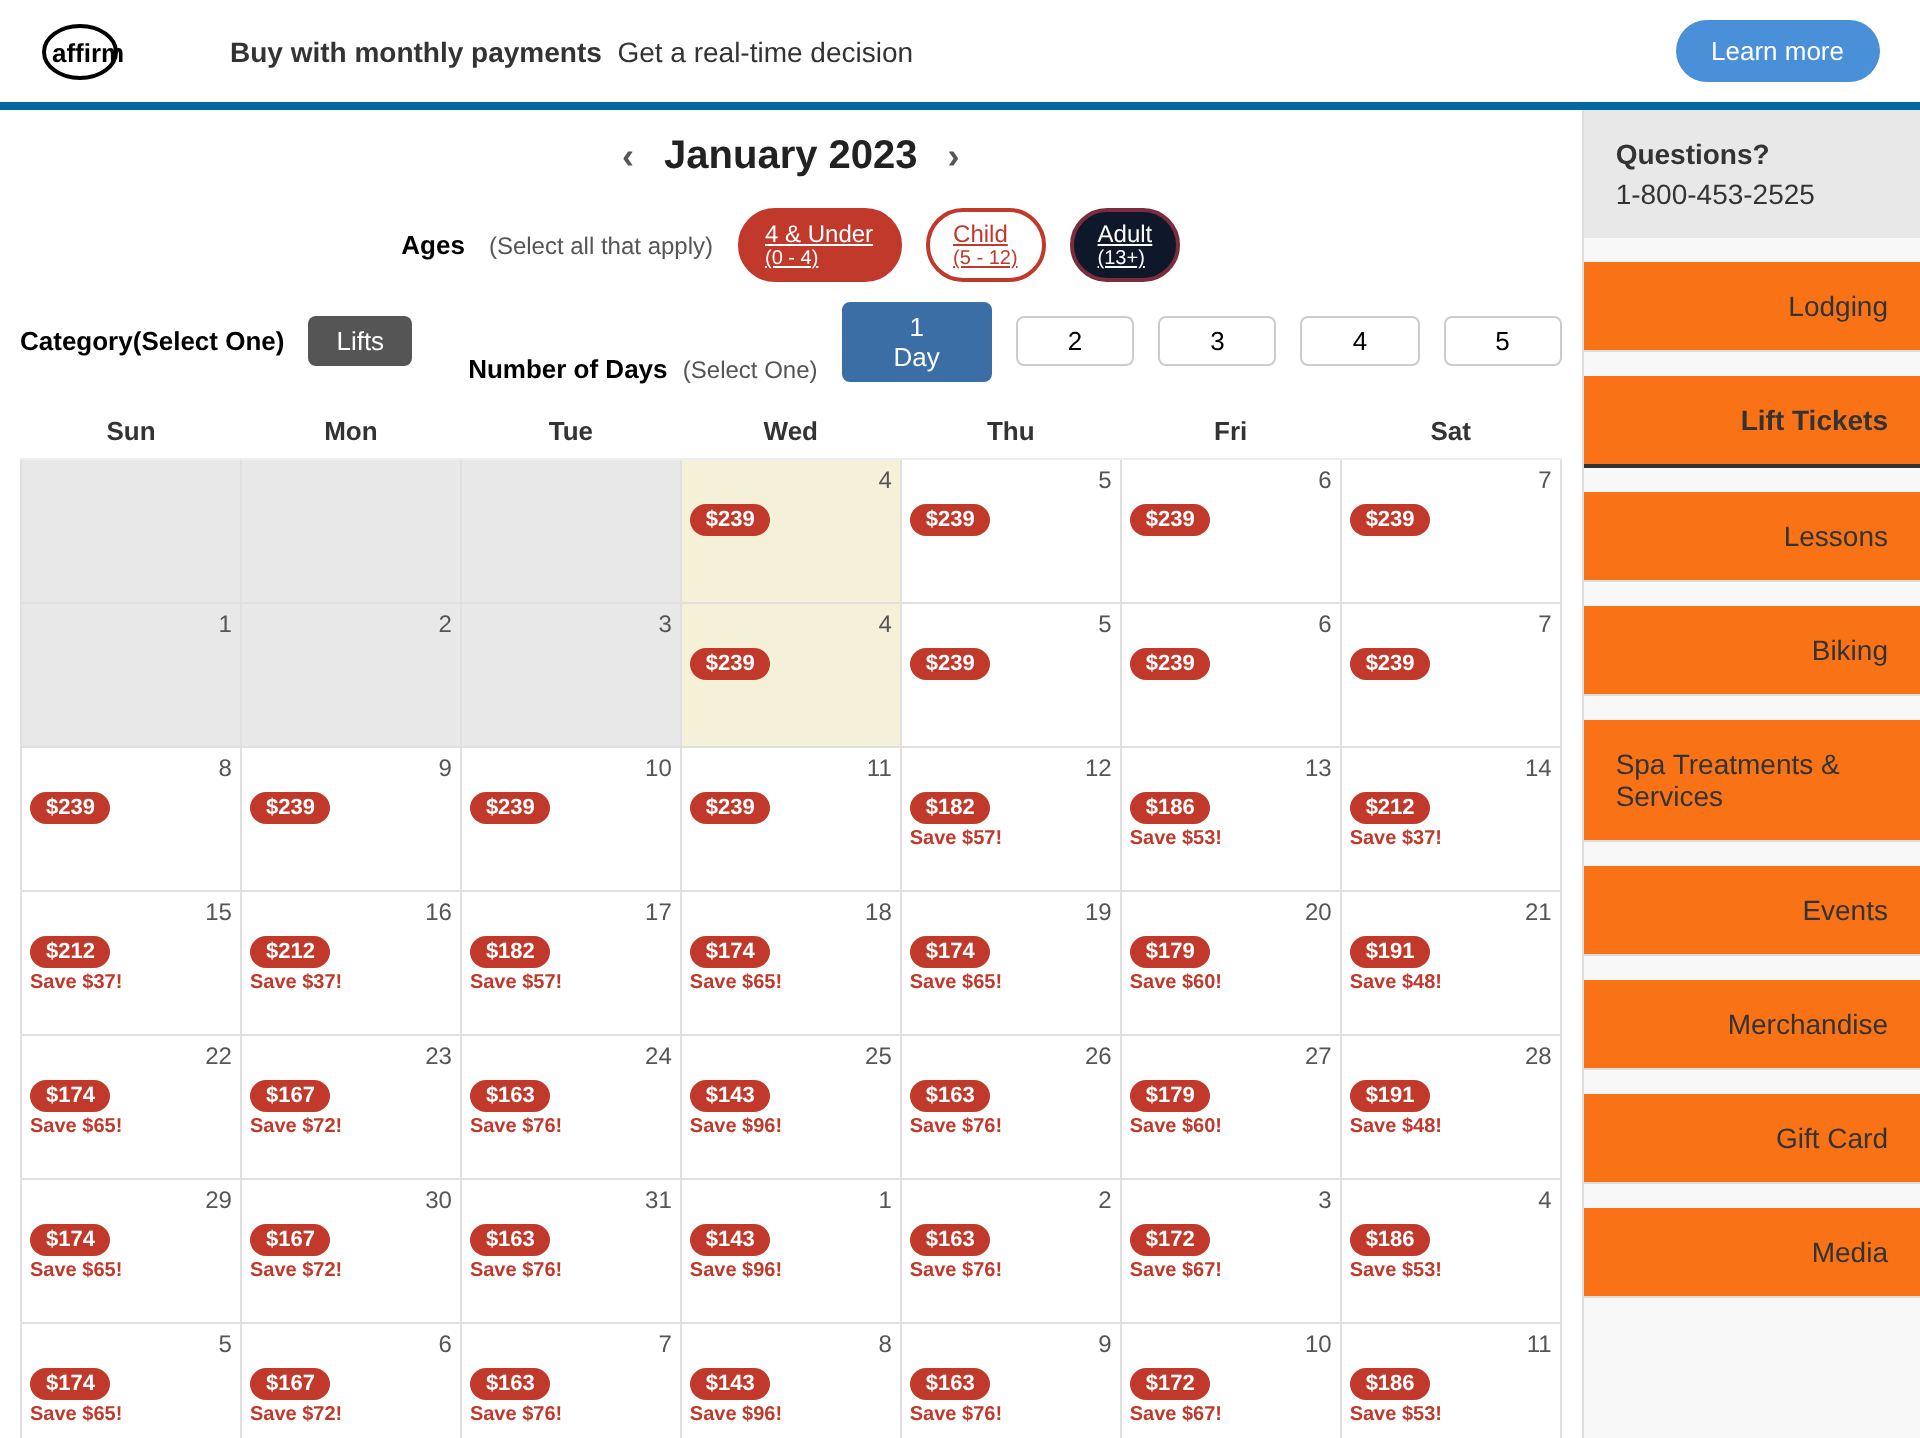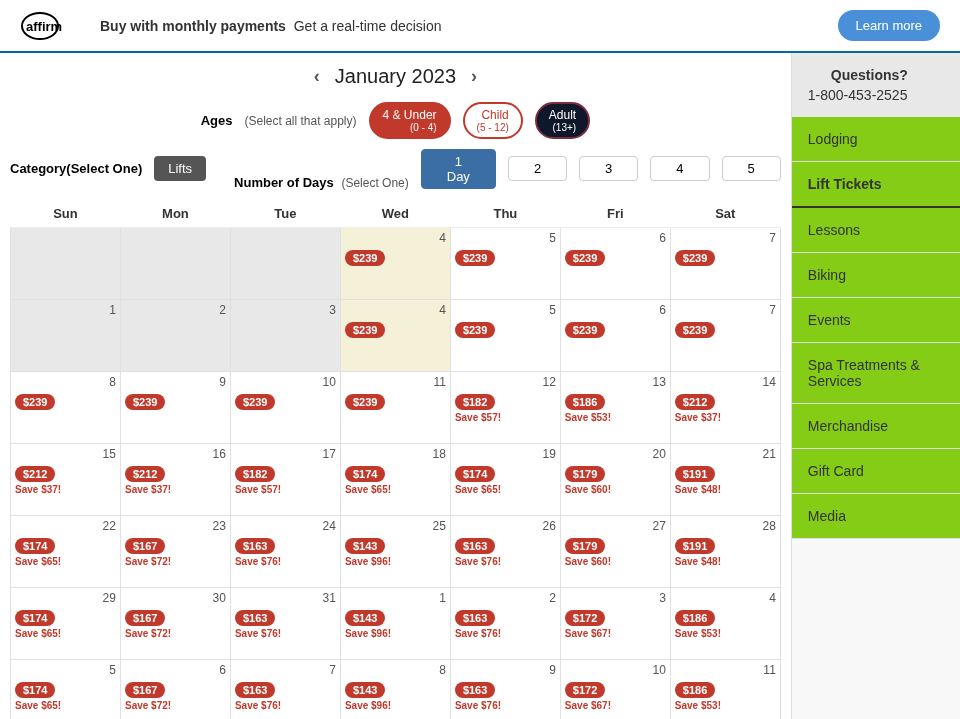--- a/index.html
+++ b/index.html
@@ -3,21 +3,22 @@
   <meta charset="utf-8">
   <style>
     * { box-sizing: border-box; margin: 0; padding: 0; }
     body { font-family: Arial, sans-serif; background: #f5f5f5; display: flex; flex-direction: column; width: 960px; min-height: 719px; overflow: hidden; }
 
     .affirm-bar {
       background: white;
       display: flex;
       align-items: center;
       padding: 10px 20px;
-      border-bottom: 2px solid #0369a1;
+      border-bottom: 4px solid #0369a1;
+      gap: 15px;
     }
     .affirm-text { font-size: 14px; color: #333; }
     .affirm-text strong { font-weight: bold; }
     .affirm-btn {
       background: #4a90d9;
       color: white;
       border: none;
       border-radius: 20px;
       padding: 8px 18px;
       font-size: 13px;
@@ -53,32 +54,33 @@
     .cal-nav-btn {
       background: none;
       border: none;
       font-size: 18px;
       cursor: pointer;
       color: #555;
       font-weight: bold;
     }
     .cal-month {
       font-size: 20px;
-      font-weight: normal;
+      font-weight: bold;
       color: #222;
     }
 
     .age-btn {
       border-radius: 20px;
       padding: 4px 12px;
       font-size: 12px;
       cursor: pointer;
       border: 2px solid #ccc;
       background: white;
-      text-align: right;
+      text-align: left;
+      text-decoration: underline;
     }
     .age-btn.selected-red {
       background: #c0392b;
       color: white;
       border-color: #c0392b;
     }
     .age-btn.selected-outline-red {
       background: white;
       color: #c0392b;
       border-color: #c0392b;
@@ -166,35 +168,36 @@
 
     
     .sidebar-item {
       padding: 14px 16px;
       border-bottom: 1px solid #ddd;
       font-size: 14px;
       color: #333;
       cursor: pointer;
       display: flex;
       align-items: center;
-      justify-content: flex-start;
-      background: #84cc16;
+      justify-content: flex-end;
+      background: #f97316;
+      margin-top: 12px;
     }
     .sidebar-item.active {
       font-weight: bold;
       border-bottom: 2px solid #333;
     }
 
     .questions-box {
       background: #e8e8e8;
       padding: 14px 16px;
       font-size: 13px;
       color: #333;
     }
-    .questions-box .q-title { font-weight: bold; font-size: 14px; margin-bottom: 4px; margin-left: 23px; }
+    .questions-box .q-title { font-weight: bold; font-size: 14px; margin-bottom: 4px; }
     .questions-box .q-phone { font-size: 14px; }
 
     .controls-area {
       display: flex;
       flex-direction: column;
       gap: 4px;
       padding: 6px 0;
     }
     .row-flex {
       display: flex;
@@ -524,24 +527,24 @@
     <div class="sidebar-item active">
         <span>Lift Tickets</span>
       </div>
     <div class="sidebar-item">
         <span>Lessons</span>
       </div>
     <div class="sidebar-item">
         <span>Biking</span>
       </div>
     <div class="sidebar-item">
+        <span>Spa Treatments &amp; Services</span>
+      </div>
+    <div class="sidebar-item">
         <span>Events</span>
-      </div>
-    <div class="sidebar-item">
-        <span>Spa Treatments &amp; Services</span>
       </div>
     <div class="sidebar-item">
         <span>Merchandise</span>
       </div>
     <div class="sidebar-item">
         <span>Gift Card</span>
       </div>
     <div class="sidebar-item">
         <span>Media</span>
       </div>

